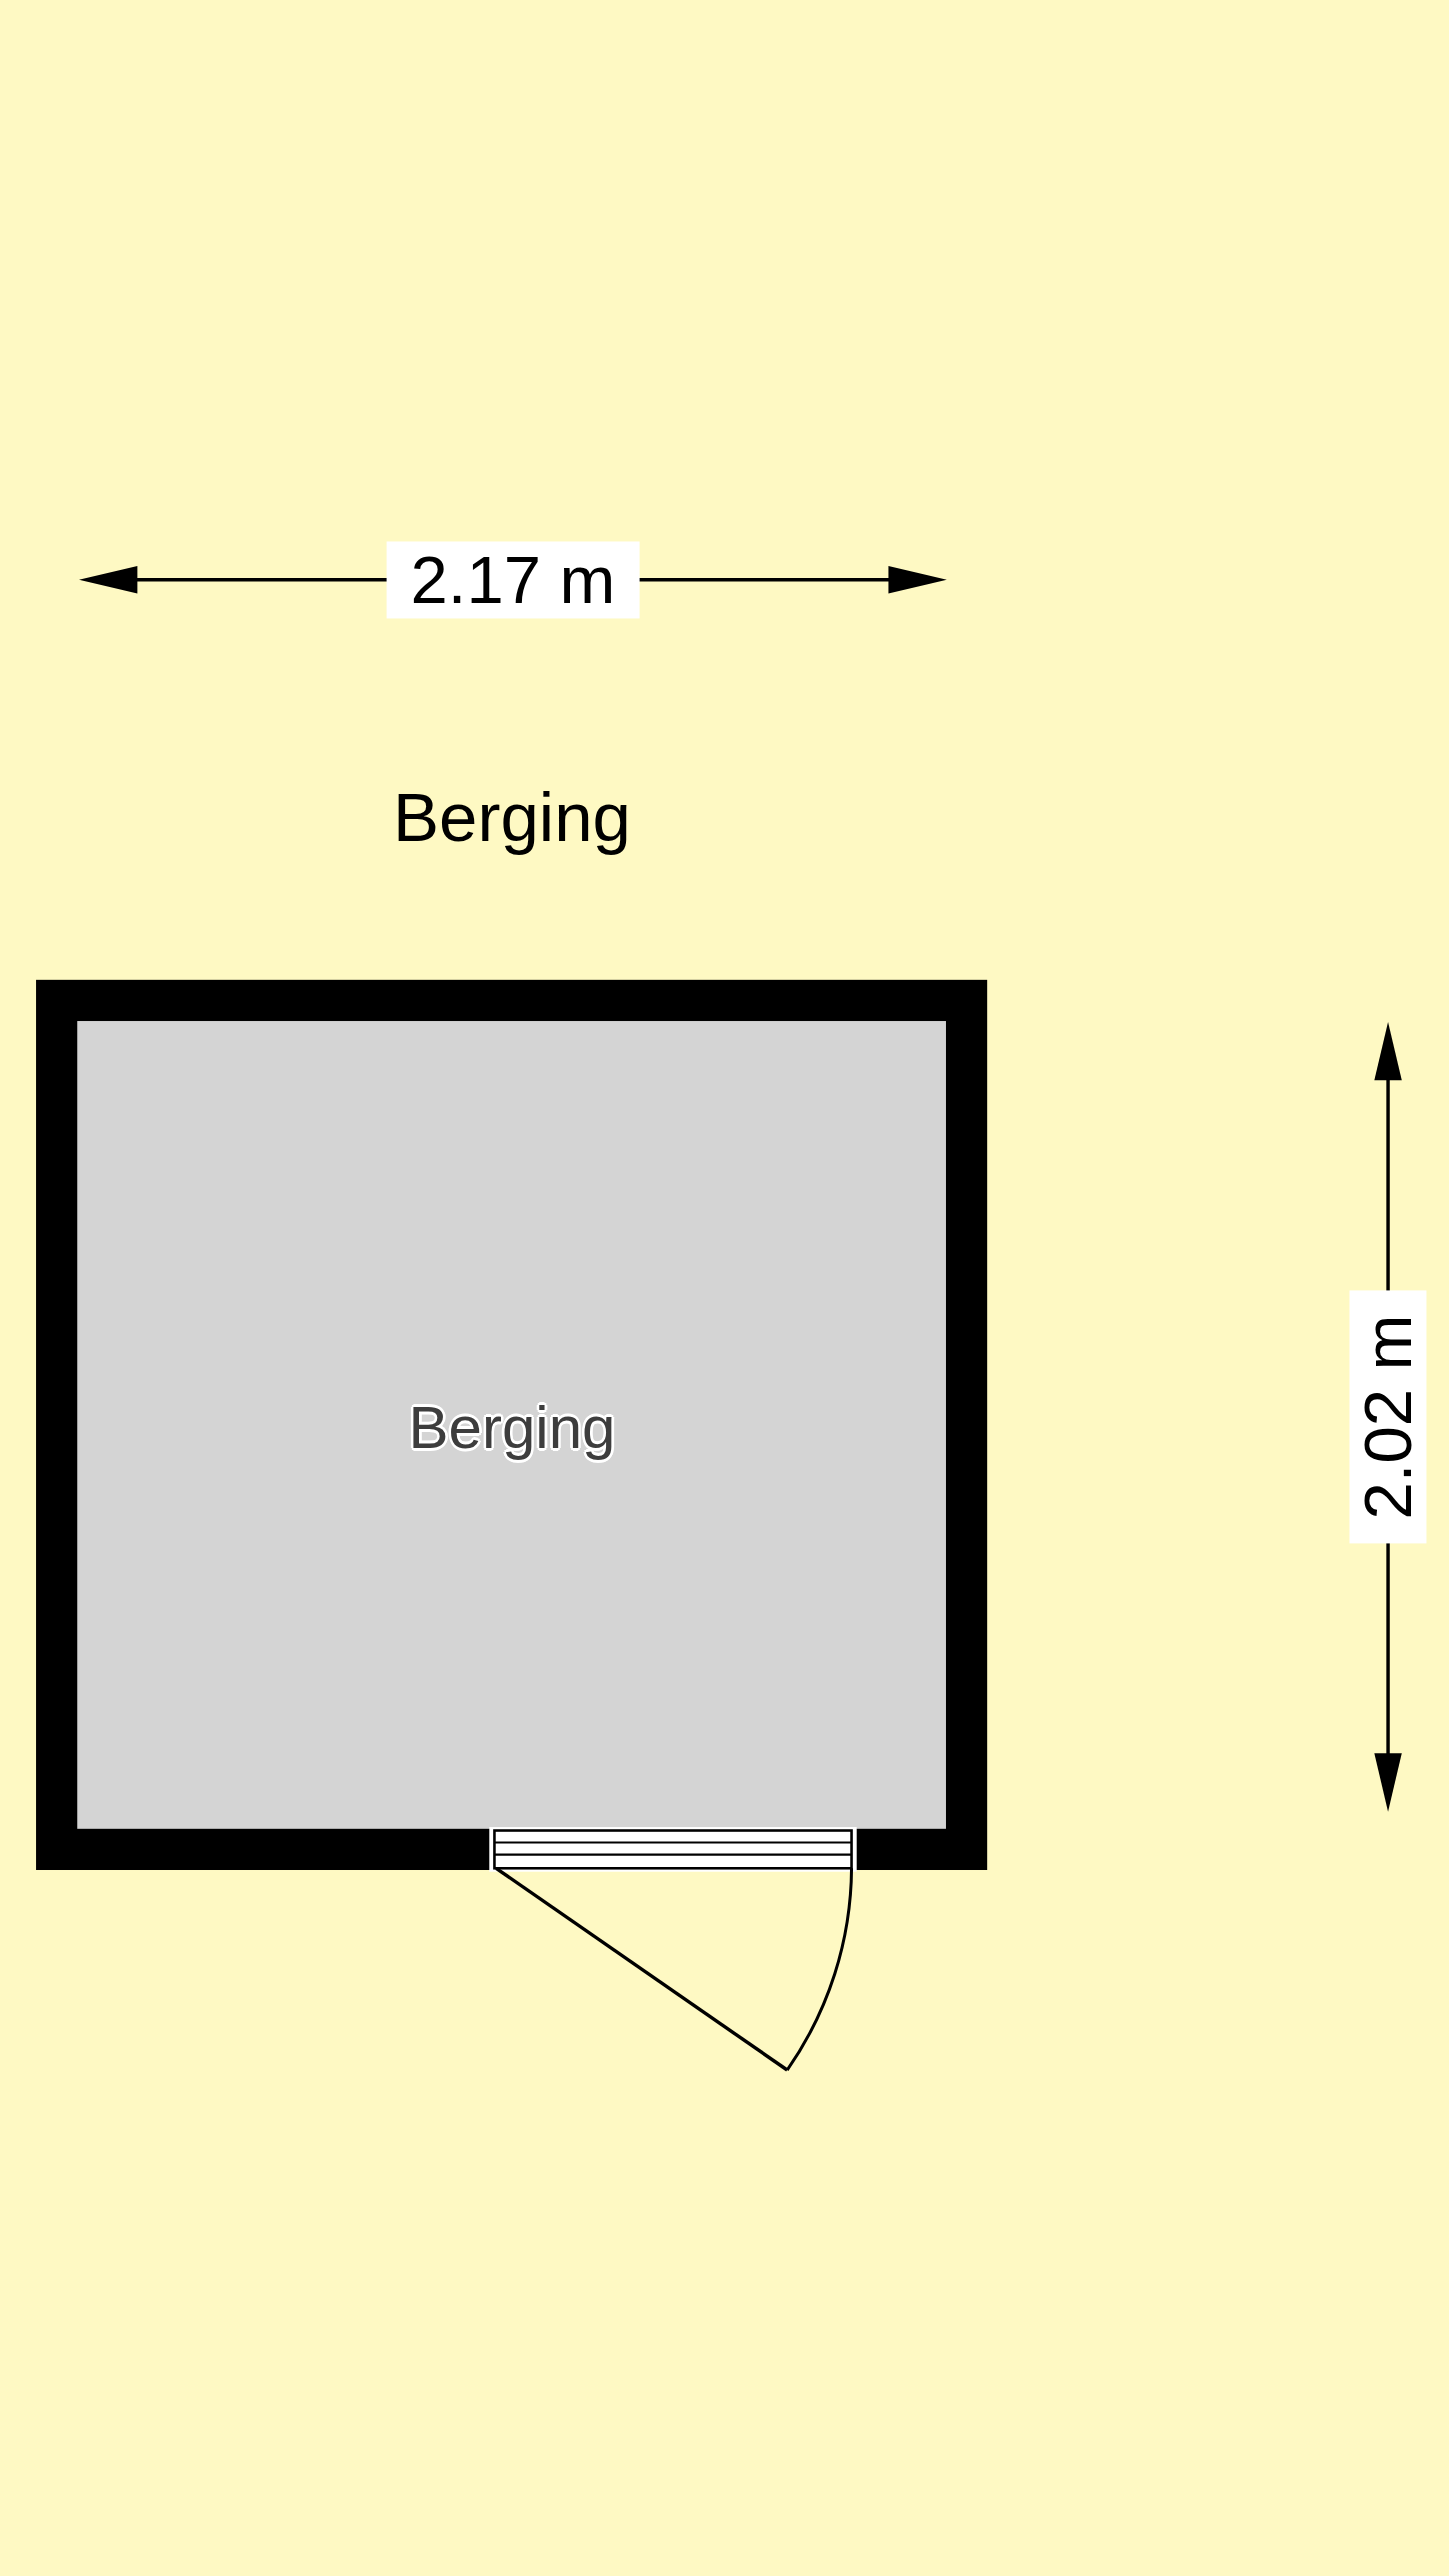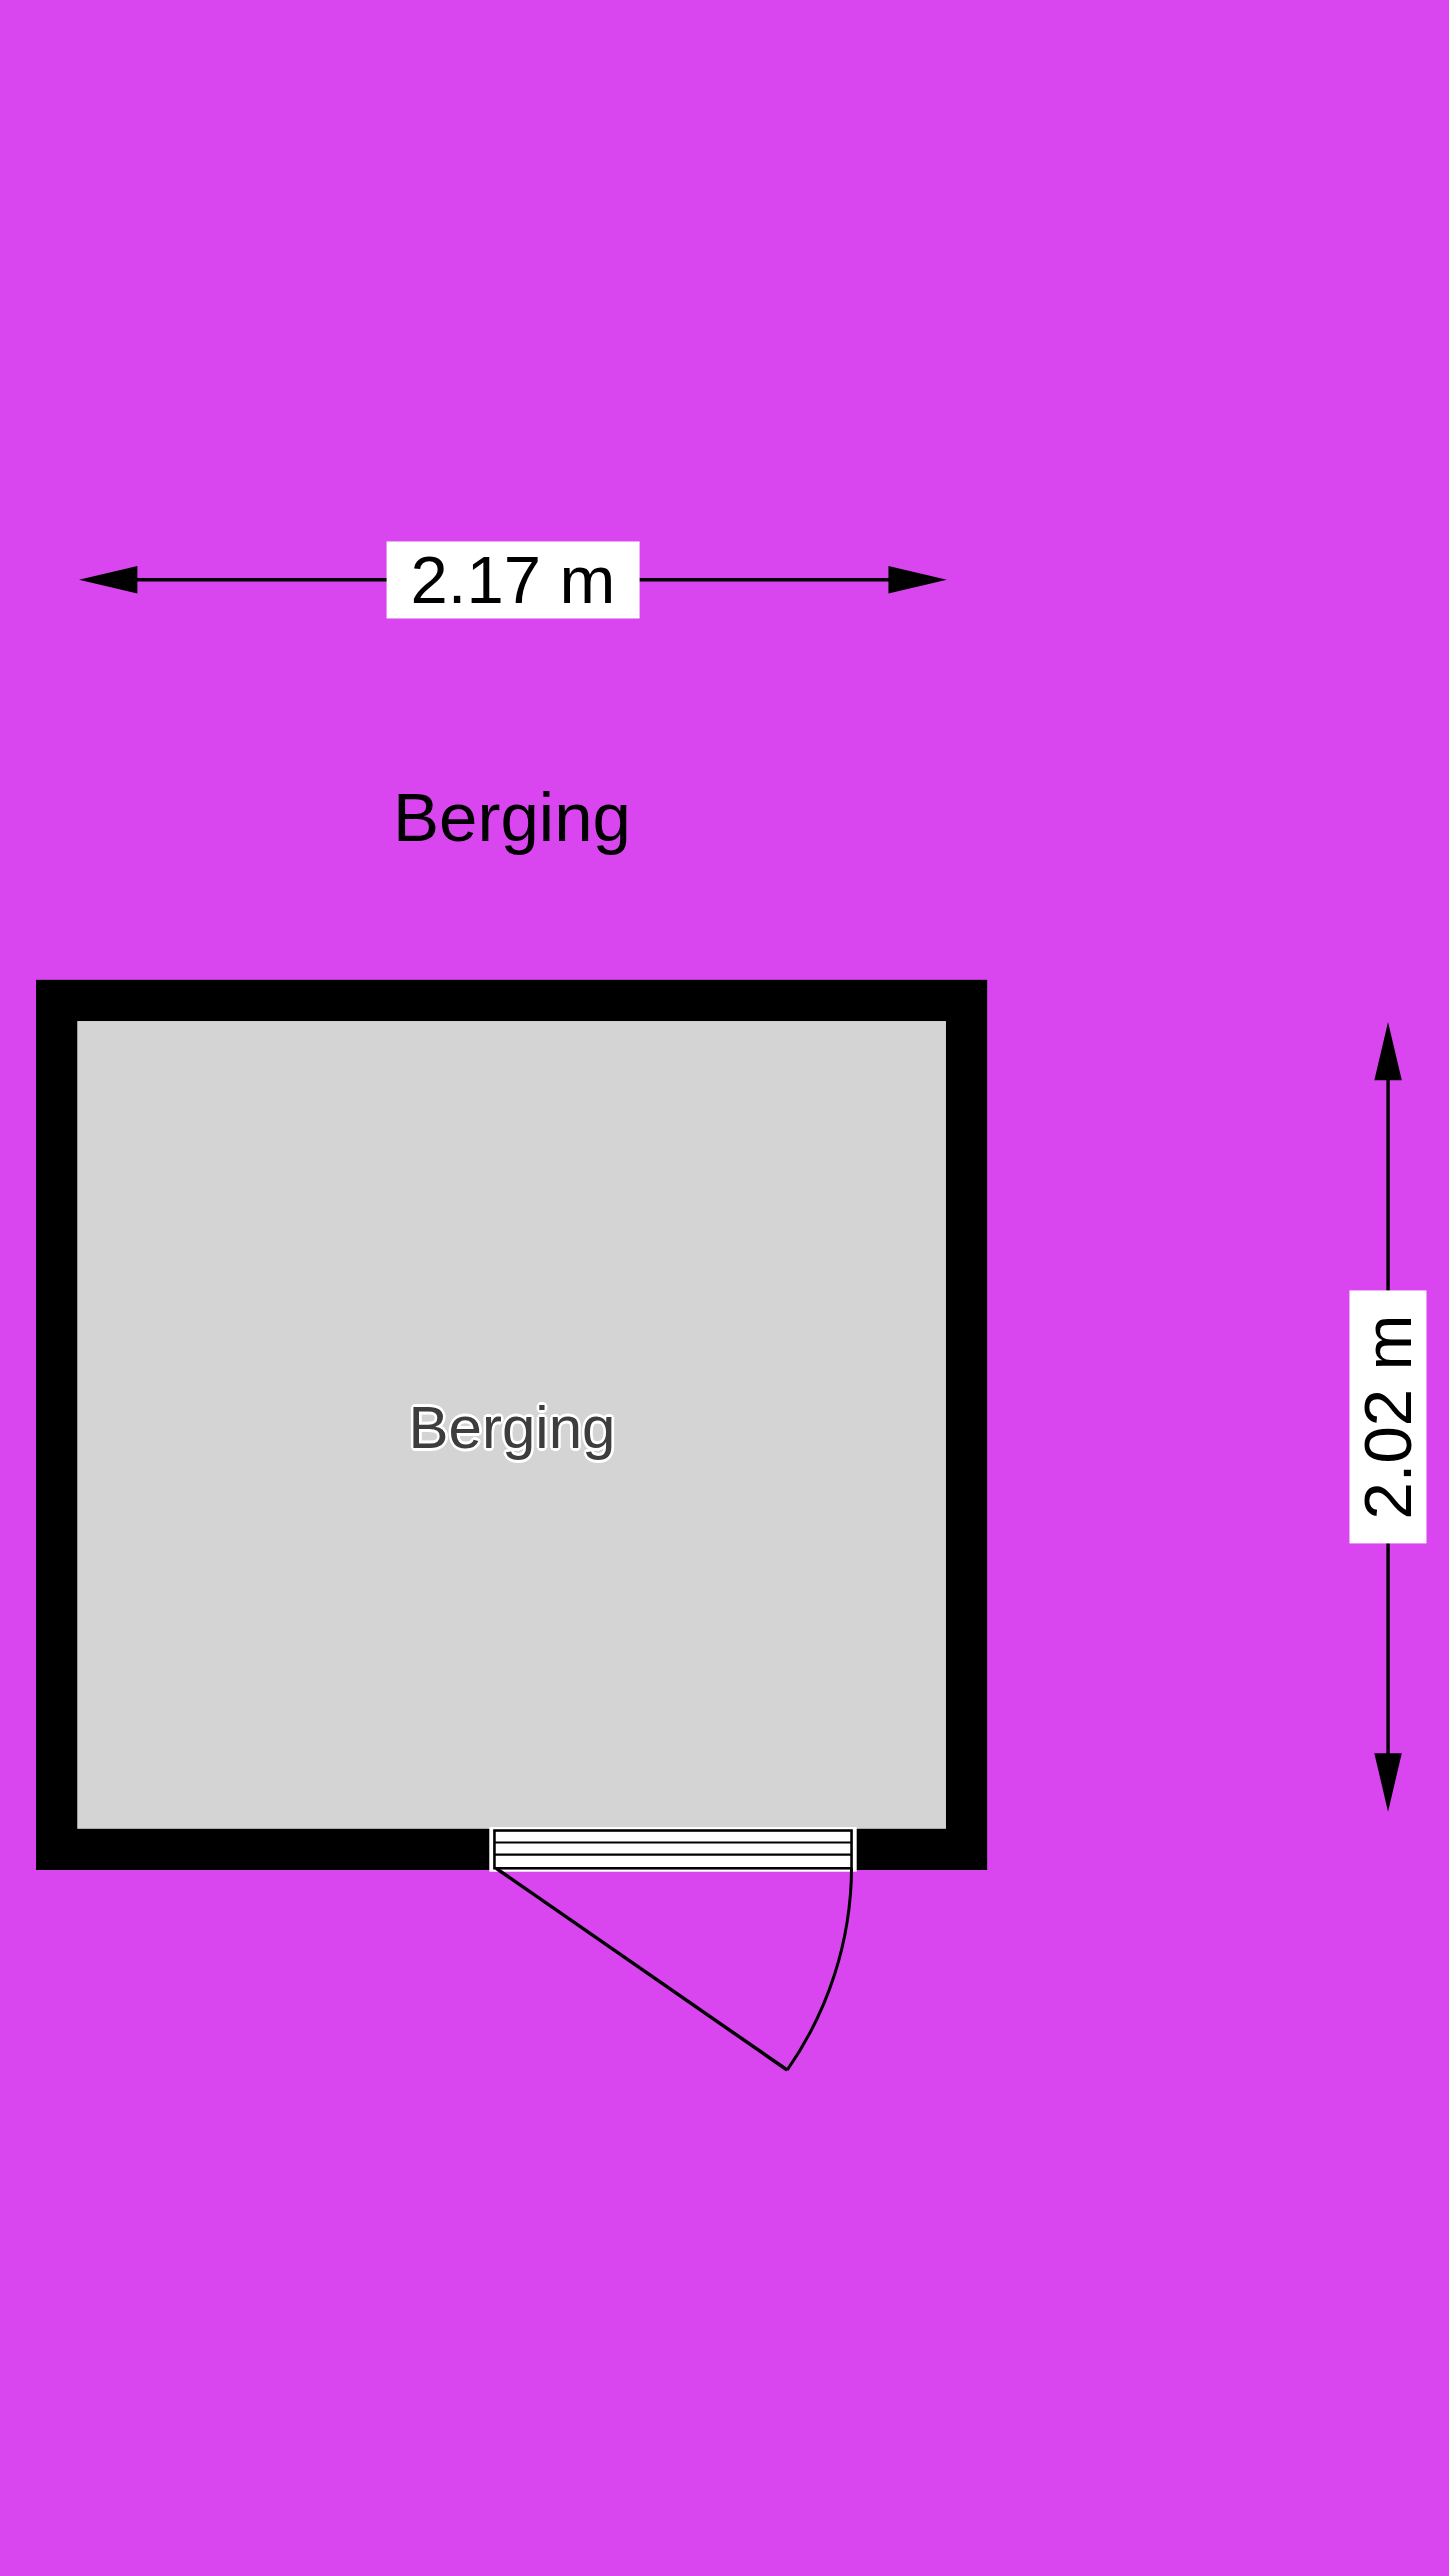--- a/index.html
+++ b/index.html
@@ -3,21 +3,21 @@
 <meta charset="utf-8">
 <style>
   * { margin: 0; padding: 0; box-sizing: border-box; }
   html, body { background: #ffffff; }
   body { font-family: "Liberation Sans", sans-serif; }
 
   .canvas {
     position: relative;
     width: 1449px;
     height: 2576px;
-    background: #d946ef;
+    background: #fef9c3;
     overflow: hidden;
   }
 
   .plan-svg {
     position: absolute;
     left: 0; top: 0;
     width: 1449px;
     height: 2576px;
   }
 

